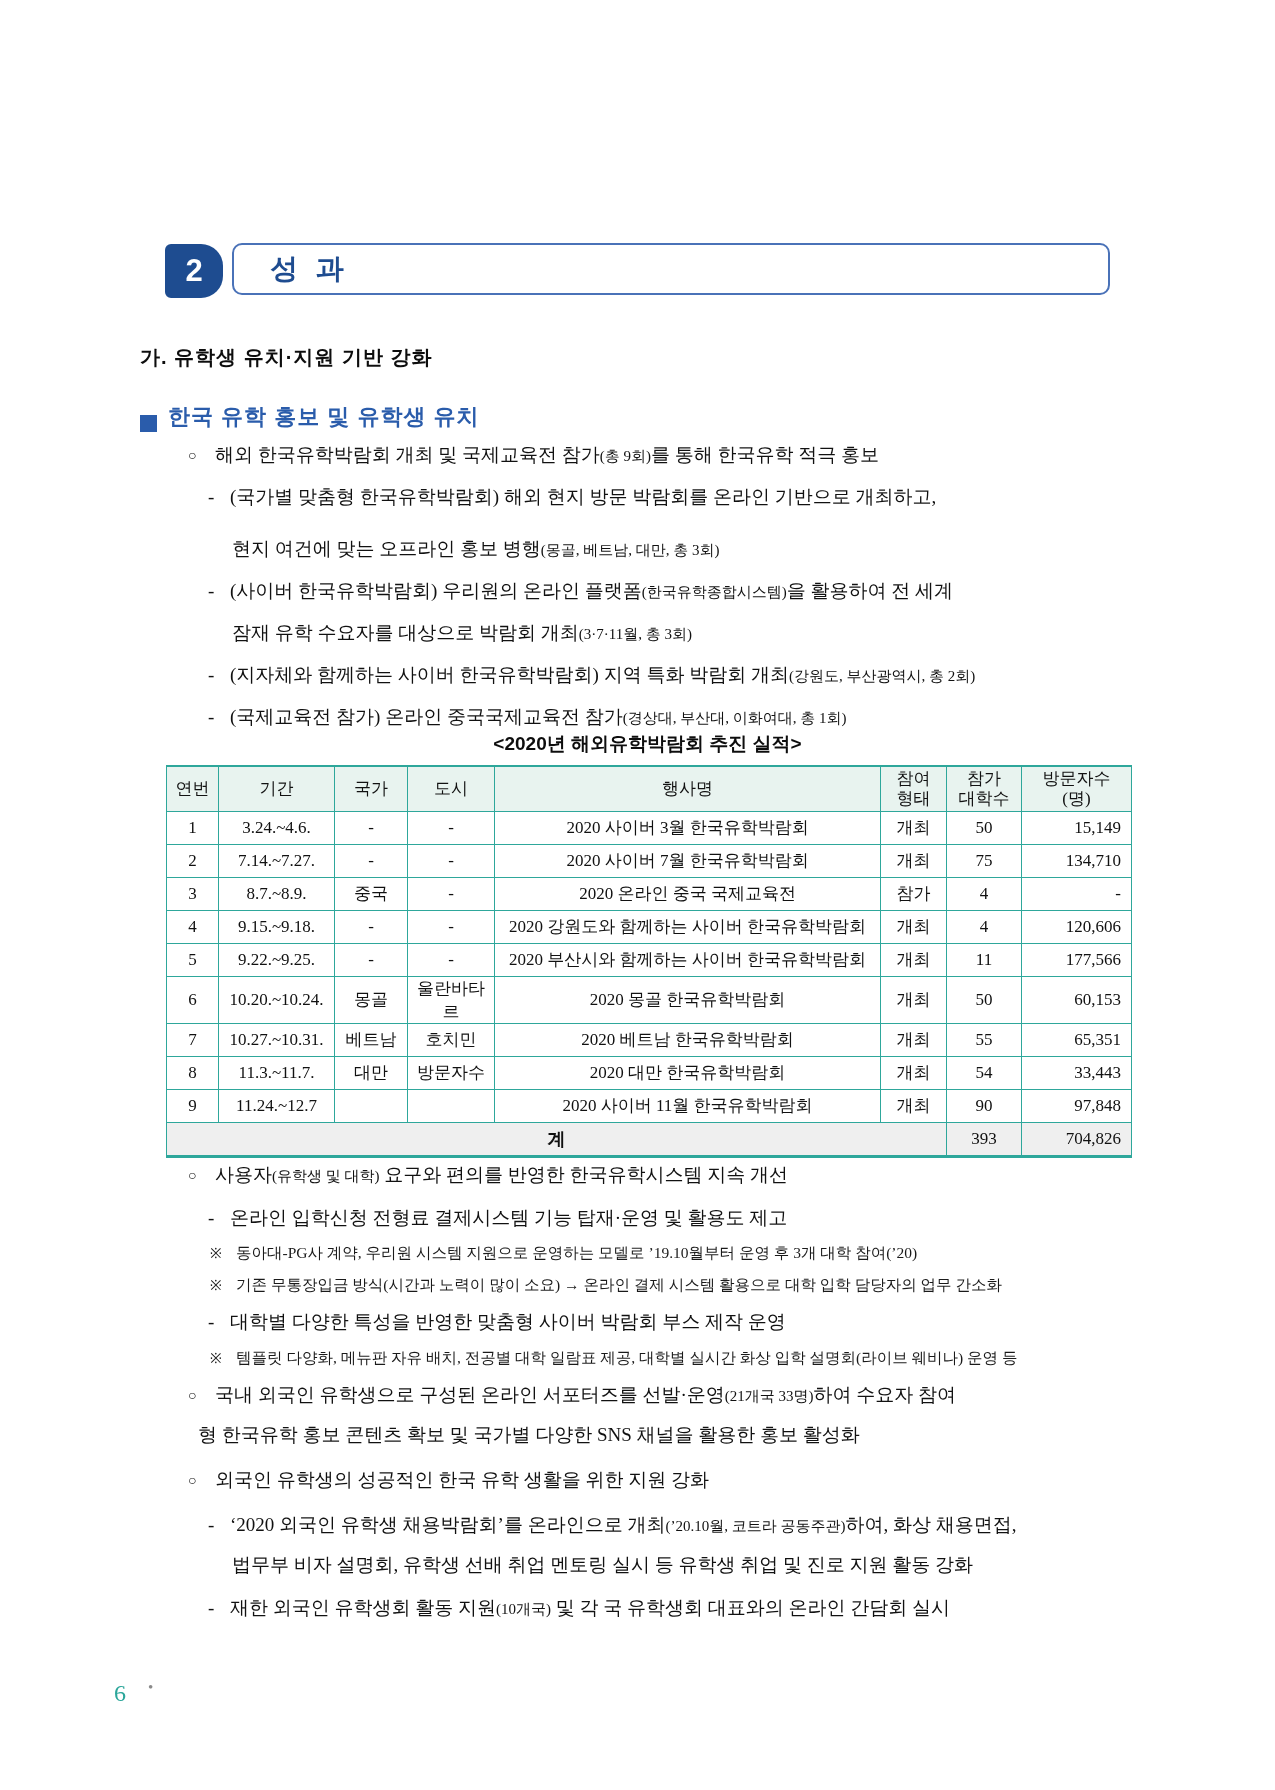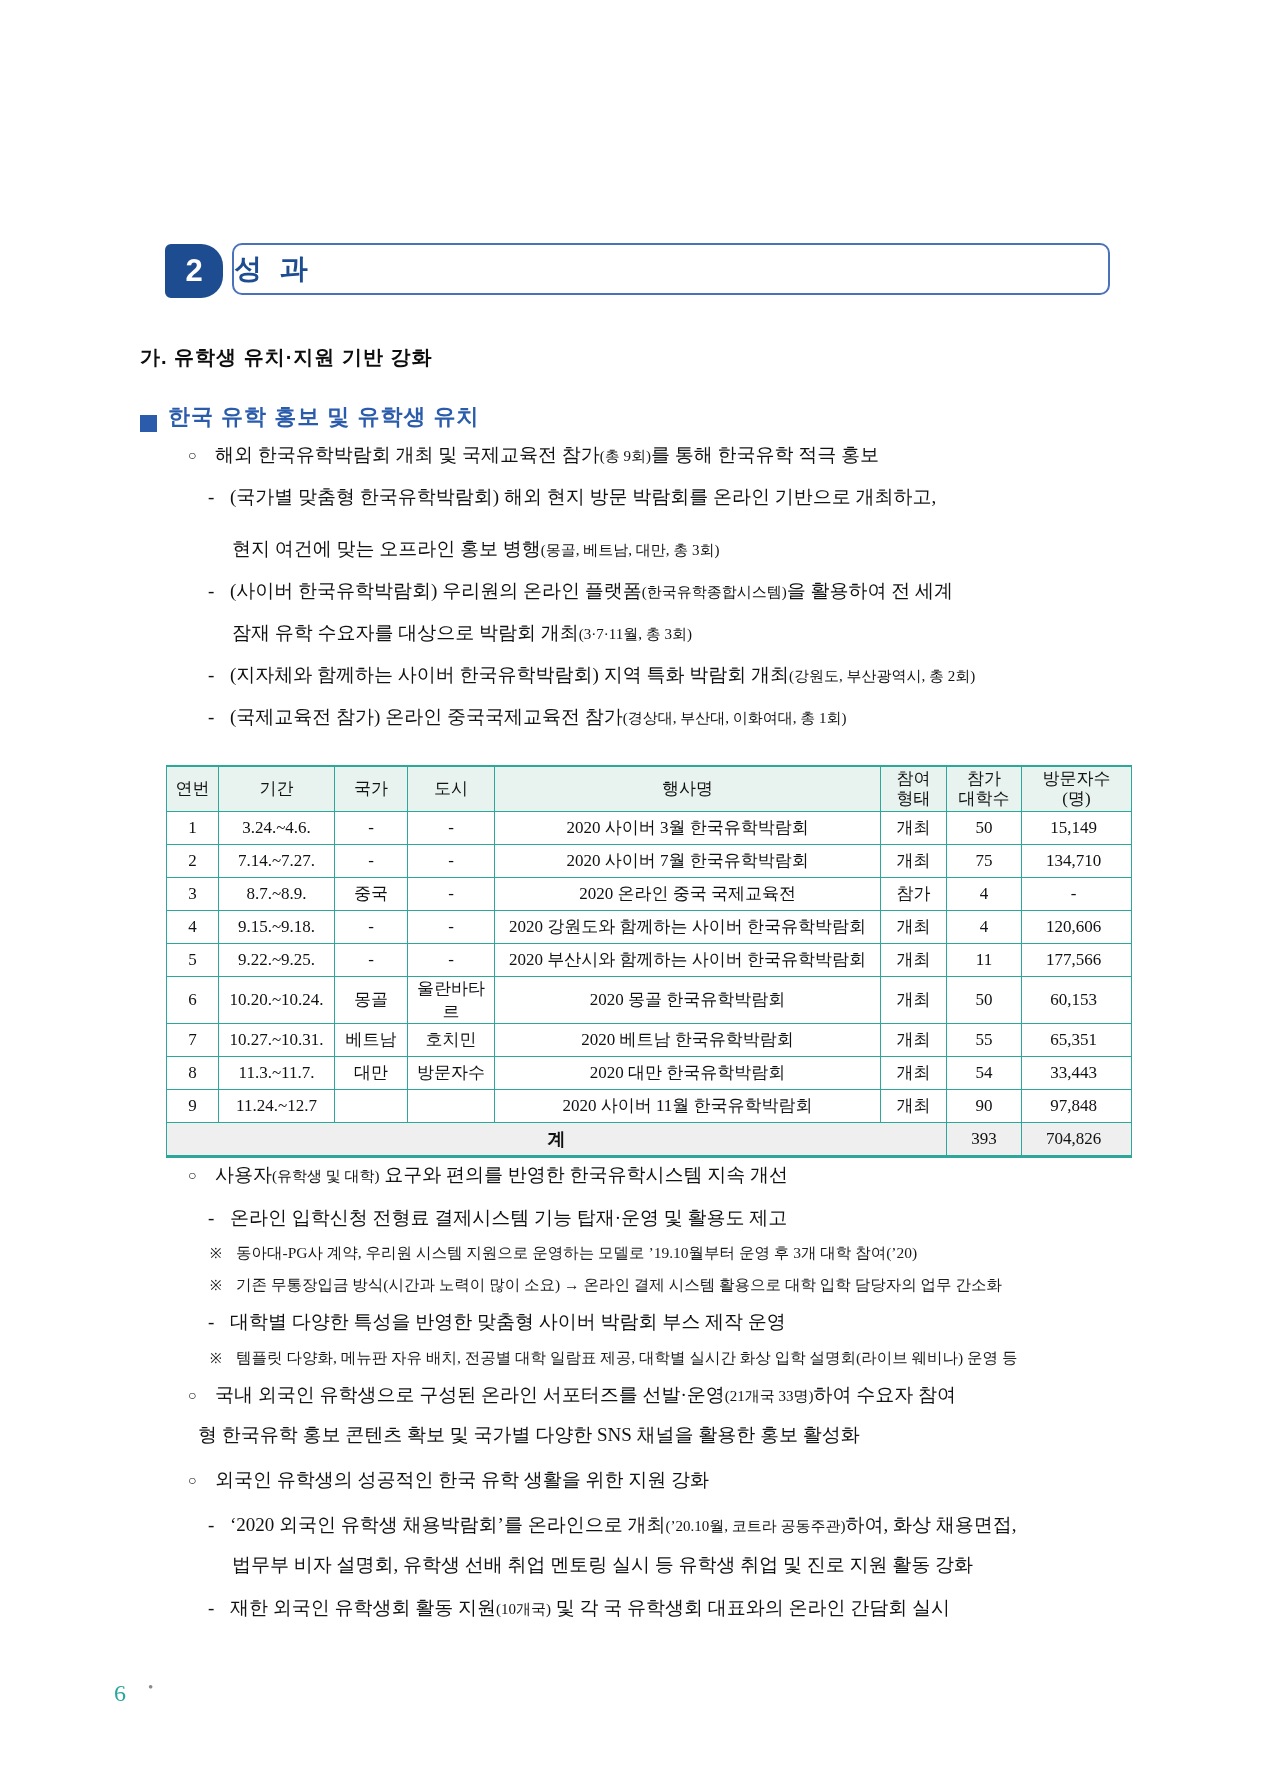--- a/index.html
+++ b/index.html
@@ -17,21 +17,21 @@
     background:#1E4C90;color:#ffffff;
     border-radius:6px 22px 22px 6px;
     display:flex;align-items:center;justify-content:center;
     font-family:"Liberation Sans","DejaVu Sans",sans-serif;
     font-weight:bold;font-size:31px;
   }
   .title-box{
     position:absolute;left:232px;top:243px;width:878px;height:52px;
     box-sizing:border-box;
     border:2px solid #4A72B8;border-radius:10px;background:#ffffff;
-    display:flex;align-items:center;
+    display:flex;align-items:center;padding-left:36px;
     color:#1E4C90;font-family:"Liberation Sans","DejaVu Sans",sans-serif;
     font-weight:bold;font-size:28px;letter-spacing:5px;
   }
   .h-sub{
     position:absolute;left:140px;top:344px;
     font-family:"Liberation Sans","DejaVu Sans",sans-serif;
     font-weight:bold;font-size:20px;color:#0d0d0d;letter-spacing:1px;
     white-space:nowrap;
   }
   .h-block{
@@ -75,21 +75,21 @@
   table.fair th,table.fair td{
     border:1.5px solid #2EA79B;
     padding:0 4px;box-sizing:border-box;
     text-align:center;font-weight:normal;
   }
   table.fair thead th{
     background:#E8F3EF;height:45px;
     white-space:pre-line;line-height:20px;
   }
   table.fair tbody td{height:33px;}
-  table.fair td.col-visitors{text-align:center;padding-right:10px;}
+  table.fair td.col-visitors{text-align:right;padding-right:10px;}
   table.fair tr.total-row td{background:#EFEFEF;height:34px;}
   table.fair tr.total-row td.total-label{font-weight:bold;font-size:18px;}
   
   .pagenum{
     position:absolute;left:114px;top:1680px;
     color:#2BA69A;font-size:24px;font-family:"Liberation Serif","DejaVu Serif",serif;
   }
   .pagedot{position:absolute;left:148px;top:1679px;color:#8a8a8a;font-size:15px;}
 </style>
 </head>
@@ -111,20 +111,21 @@
   <div class="paras paras-top" id="paras-top">
       <div class="line lv-o" style="margin-top: 11px;"><span class="marker">○</span><span>해외 한국유학박람회 개최 및 국제교육전 참가</span><span class="sm">(총 9회)</span><span>를 통해 한국유학 적극 홍보</span></div>
       <div class="line lv-dash" style="margin-top: 14px;"><span class="marker">-</span><span>(국가별 맞춤형 한국유학박람회) 해외 현지 방문 박람회를 온라인 기반으로 개최하고,</span></div>
       <div class="line lv-cont" style="margin-top: 24px;"><span>현지 여건에 맞는 오프라인 홍보 병행</span><span class="sm">(몽골, 베트남, 대만, 총 3회)</span></div>
       <div class="line lv-dash" style="margin-top: 14px;"><span class="marker">-</span><span>(사이버 한국유학박람회) 우리원의 온라인 플랫폼</span><span class="sm">(한국유학종합시스템)</span><span>을 활용하여 전 세계</span></div>
       <div class="line lv-cont" style="margin-top: 14px;"><span>잠재 유학 수요자를 대상으로 박람회 개최</span><span class="sm">(3·7·11월, 총 3회)</span></div>
       <div class="line lv-dash" style="margin-top: 14px;"><span class="marker">-</span><span>(지자체와 함께하는 사이버 한국유학박람회) 지역 특화 박람회 개최</span><span class="sm">(강원도, 부산광역시, 총 2회)</span></div>
       <div class="line lv-dash" style="margin-top: 14px;"><span class="marker">-</span><span>(국제교육전 참가) 온라인 중국국제교육전 참가</span><span class="sm">(경상대, 부산대, 이화여대, 총 1회)</span></div>
     </div>
 
+  <div class="tbl-caption">&lt;2020년 해외유학박람회 추진 실적&gt;</div>
   <table class="fair">
     <colgroup>
       <col style="width:52px">
         <col style="width:116px">
         <col style="width:73px">
       <col style="width:87px">
         <col style="width:386px">
         <col style="width:66px">
       <col style="width:75px">
         <col style="width:110px">

